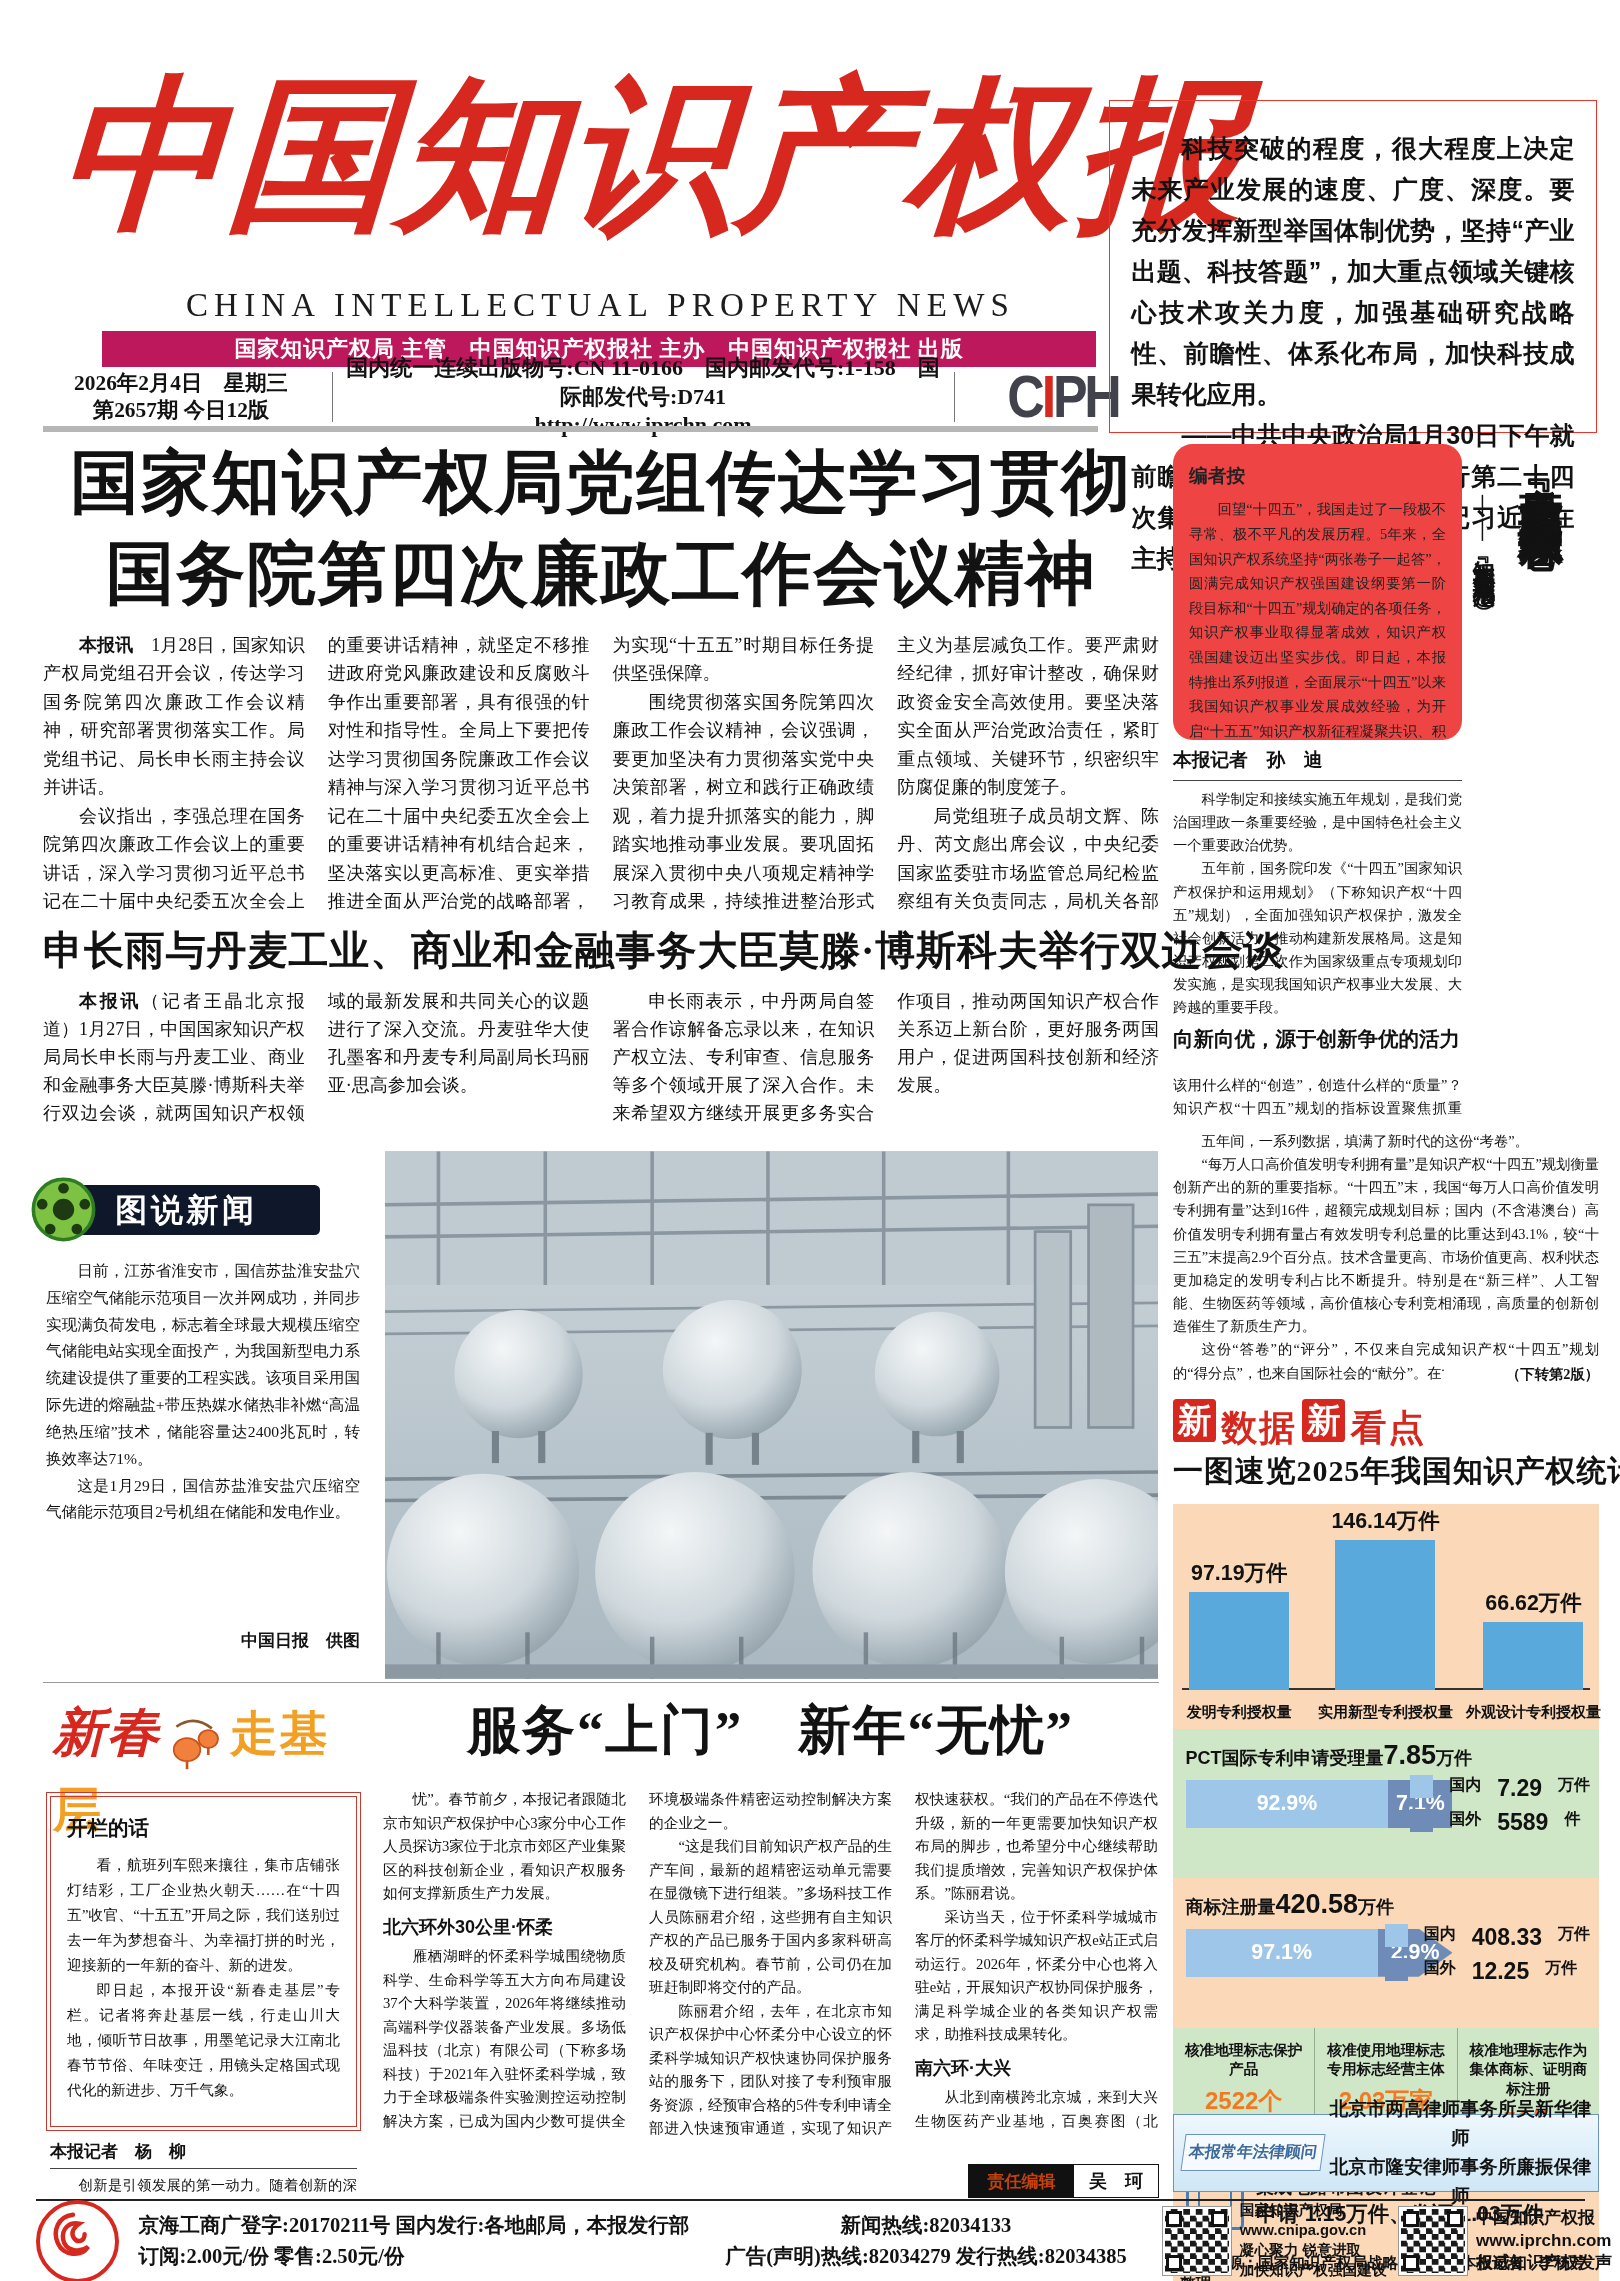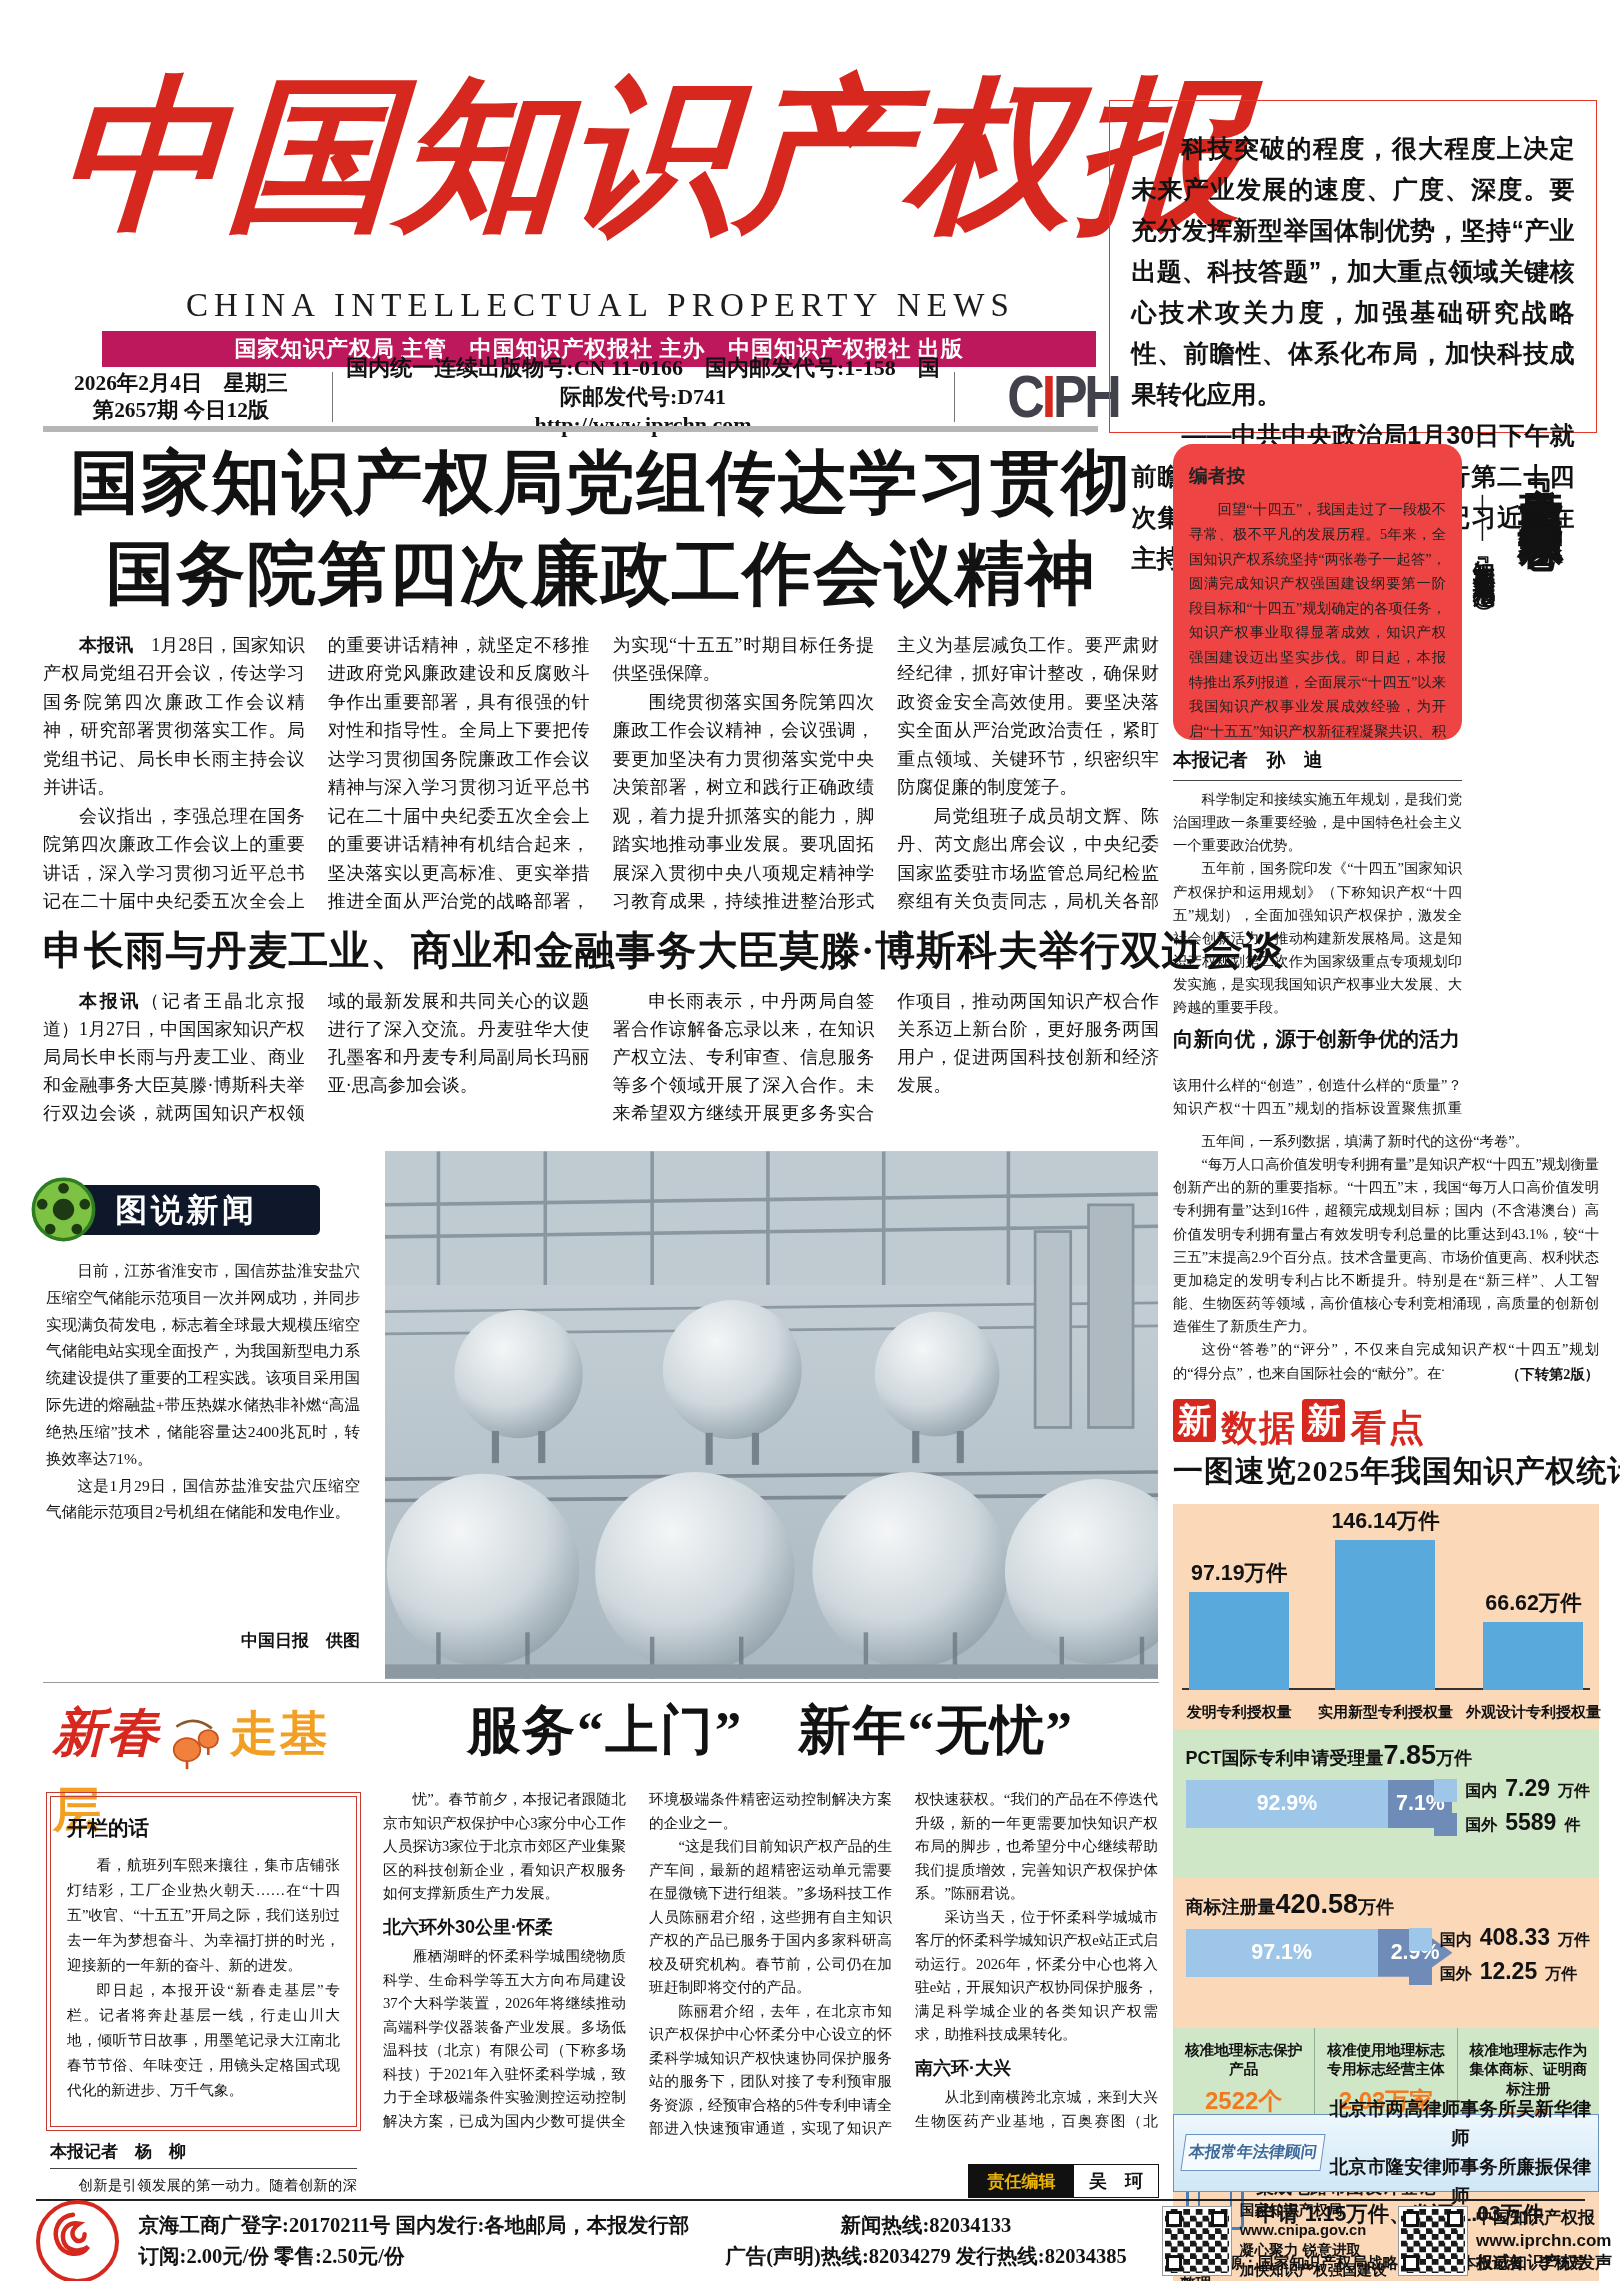--- a/index.html
+++ b/index.html
@@ -72,21 +72,21 @@
   .bar-cat{position:absolute;bottom:7.1px;width:143px;text-align:center;font-weight:bold;font-size:15px;}
   .s2{top:1729px;height:150px;padding:10.7px 12.5px;}
   .s3{top:1878px;height:150px;padding:10.7px 12.5px;}
   .sec-line{font-weight:bold;font-size:18px;}
   .big-num{font-weight:900;font-size:27px;}
   .stack{position:relative;height:48px;margin-top:9px;width:267px;display:flex;color:#fff;font-weight:900;font-size:21.4px;}
   .seg1{background:#9dc6e8;display:flex;align-items:center;justify-content:center;}
   .seg2{background:#6f8cb8;display:flex;align-items:center;justify-content:center;}
   .arrow2{clip-path:polygon(0 0,55% 0,100% 50%,55% 100%,0 100%);}
   .legend{position:absolute;right:9px;display:flex;flex-direction:column;gap:7.1px;font-weight:bold;font-size:16px;}
-  .lg{display:flex;align-items:flex-end;gap:8px;}
+  .lg{display:flex;align-items:flex-start;gap:16px;}
   .sw{width:23px;height:23px;} .sw1{background:#9dc6e8;} .sw2{background:#6f8cb8;}
   .lgnum{font-weight:900;font-size:23px;}
   .s4{top:2028px;height:130px;display:flex;align-items:stretch;}
   .s4 .cell{flex:1;padding:12.5px 5.3px;text-align:center;font-weight:bold;font-size:14.7px;line-height:1.35;}
   .s4 .cell+.cell{border-left:1.8px solid #8fae8f;}
   .orange{color:#f2791f;font-weight:900;font-size:24px;display:block;margin-top:5.3px;}
   .s5{top:2158px;height:86px;display:flex;align-items:center;gap:12.5px;padding:0 12.5px;}
   .chip{width:52px;height:52px;background:#fbd8b7;border:3.6px solid #4a7fb5;border-radius:5.3px;position:relative;flex:none;}
   .chip:before{content:"";position:absolute;inset:9px;border:2.7px solid #4a7fb5;}
   .s5 .t1{font-weight:bold;font-size:18px;} 
@@ -108,21 +108,21 @@
   .openbox h3{margin:0 0 7.1px 0;font-size:20.5px;font-weight:900;}
   .openbox p{margin:0;text-indent:2em;}
   .sp-byline{left:50px;top:2140px;width:307px;font-weight:bold;font-size:17px;border-bottom:1.8px solid #444;padding-bottom:5.3px;}
   .sp-lead{left:50px;top:2174px;width:307px;height:23px;font-size:14.3px;line-height:1.6;text-align:justify;overflow:hidden;}
   .svc-headline{left:383px;top:1695px;width:775px;text-align:center;font-weight:900;font-size:53px;letter-spacing:1.8px;white-space:nowrap;}
   .svc-cols{left:383px;top:1788px;width:775px;height:367px;column-count:3;column-gap:23px;font-size:14.7px;line-height:1.6;
     text-align:justify;overflow:hidden;}
   .svc-cols p{margin:0;text-indent:2em;}
   .svc-sub{font-weight:900;font-size:18px;font-family:"Liberation Sans",sans-serif;text-indent:0!important;margin:7.1px 0 3.6px 0!important;}
   .ed-badge{left:968px;top:2164px;width:191px;height:34px;display:flex;border:0.9px solid #111;box-sizing:border-box;}
-  .ed-l{background:#111;color:#eab308;font-weight:bold;font-size:17px;display:flex;align-items:center;justify-content:center;width:105px;}
+  .ed-l{background:#111;color:#c2410c;font-weight:bold;font-size:17px;display:flex;align-items:center;justify-content:center;width:105px;}
   .ed-r{flex:1;display:flex;align-items:center;justify-content:center;font-weight:bold;font-size:18px;}
   
   .foot-rule{left:36px;top:2199px;width:1549px;height:1.8px;background:#222;}
   .footer{left:36px;top:2208px;width:1549px;height:66px;display:flex;align-items:center;}
   .emblem{width:75px;height:75px;border-radius:50%;border:4.5px solid #d6281e;position:relative;flex:none;margin-right:19.6px;}
   .pub-info{font-weight:bold;font-size:20.5px;line-height:1.5;white-space:nowrap;}
   .hotlines{font-weight:bold;font-size:20.5px;line-height:1.5;text-align:center;white-space:nowrap;}
   .qr{width:64px;height:64px;flex:none;position:relative;
     background:repeating-conic-gradient(#1a1a1a 0% 25%,#ffffff 0% 50%) 0 0/12.5px 12.5px;border:2.7px solid #fff;outline:0.9px solid #999;}
   .qr i{position:absolute;width:16px;height:16px;border:3.6px solid #111;background:#fff;box-sizing:border-box;}

